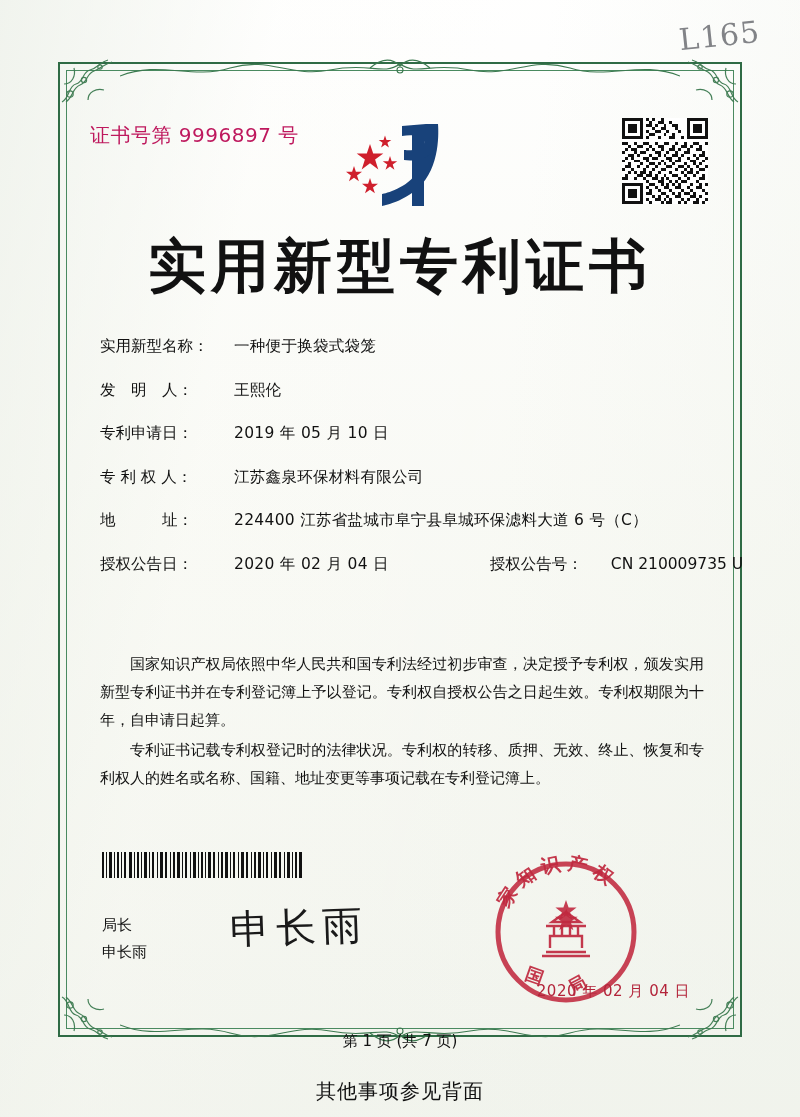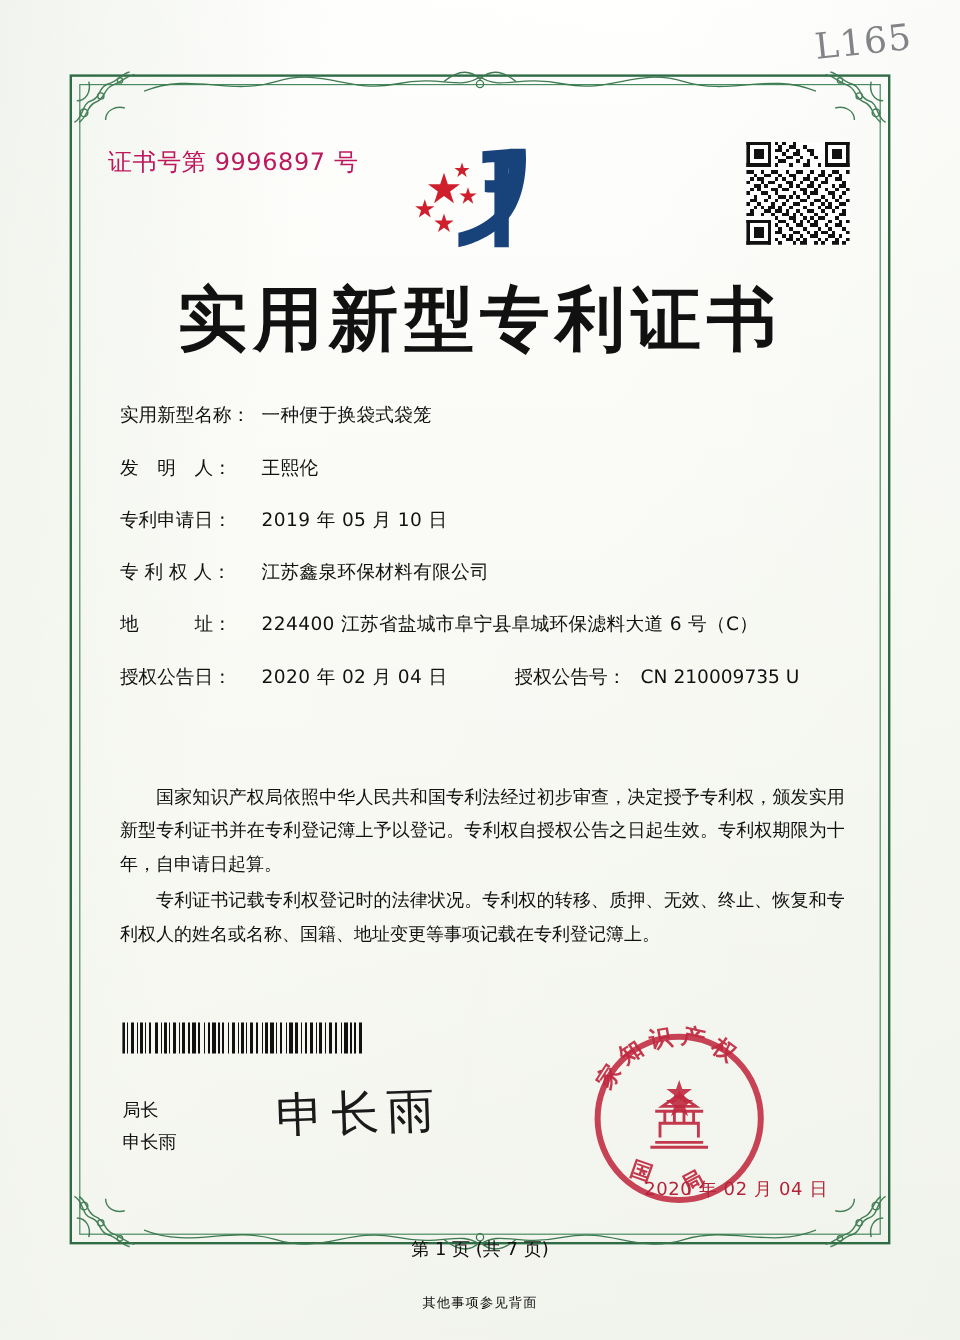--- a/index.html
+++ b/index.html
@@ -128,29 +128,30 @@
     right: 90px;
     top: 336px;
     font-size: 15.5px;
     color: #111;
   }
   .field-row {
     display: flex;
     align-items: baseline;
     margin-bottom: 22.5px;
     white-space: nowrap;
+    gap: 16px;
   }
   .field-label {
     width: 118px;
     flex: 0 0 118px;
     letter-spacing: 0px;
   }
   .field-value { letter-spacing: .3px; }
   .field-row.two .second-label {
-    margin-left: 56px;
+    margin-left: 85px;
     flex: 0 0 auto;
     text-align: right;
   }
   .field-row.two .second-value { margin-left: 12px; }
 
   .body-text {
     position: absolute;
     left: 100px;
     right: 96px;
     top: 650px;
@@ -211,21 +212,21 @@
     top: 1032px;
     text-align: center;
     font-size: 15px;
     color: #111;
   }
   .footer-note {
     position: absolute;
     left: 0; right: 0;
     top: 1078px;
     text-align: center;
-    font-size: 11px;
+    font-size: 20px;
     color: #111;
     letter-spacing: 1px;
   }
 </style>
 </head>
 <body>
 
 <div class="page">
   <div class="paper-shade"></div>
 

